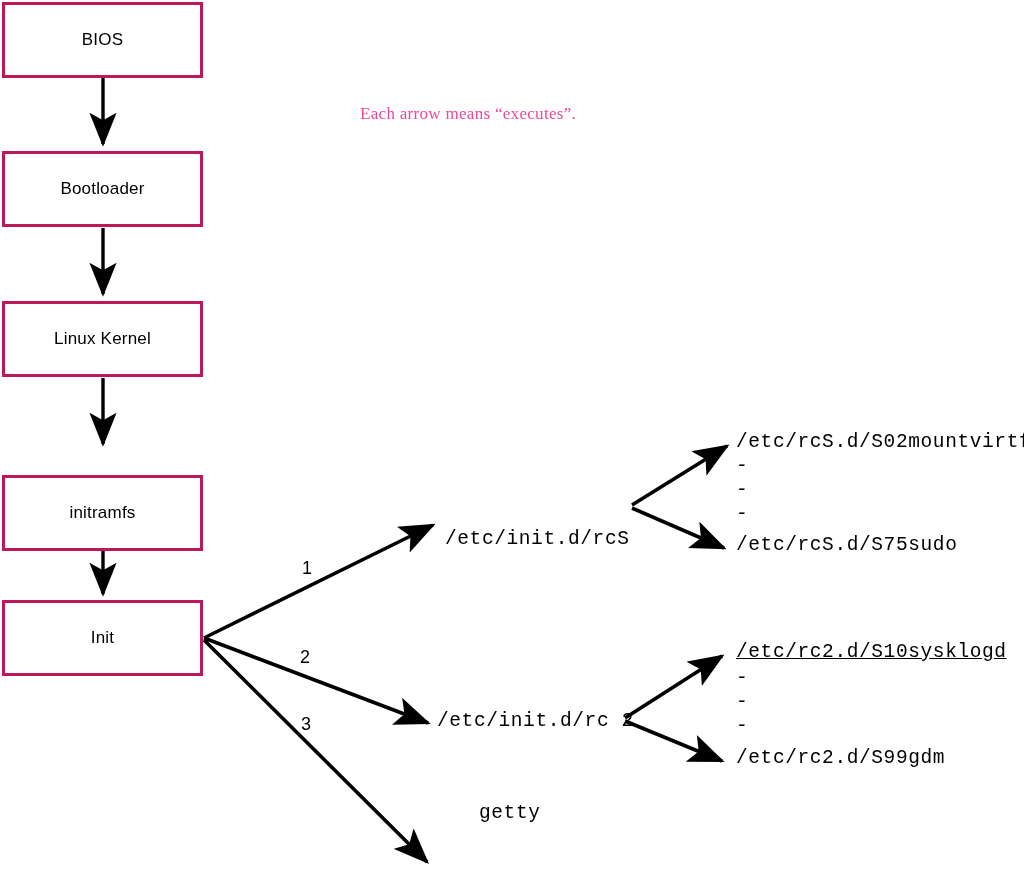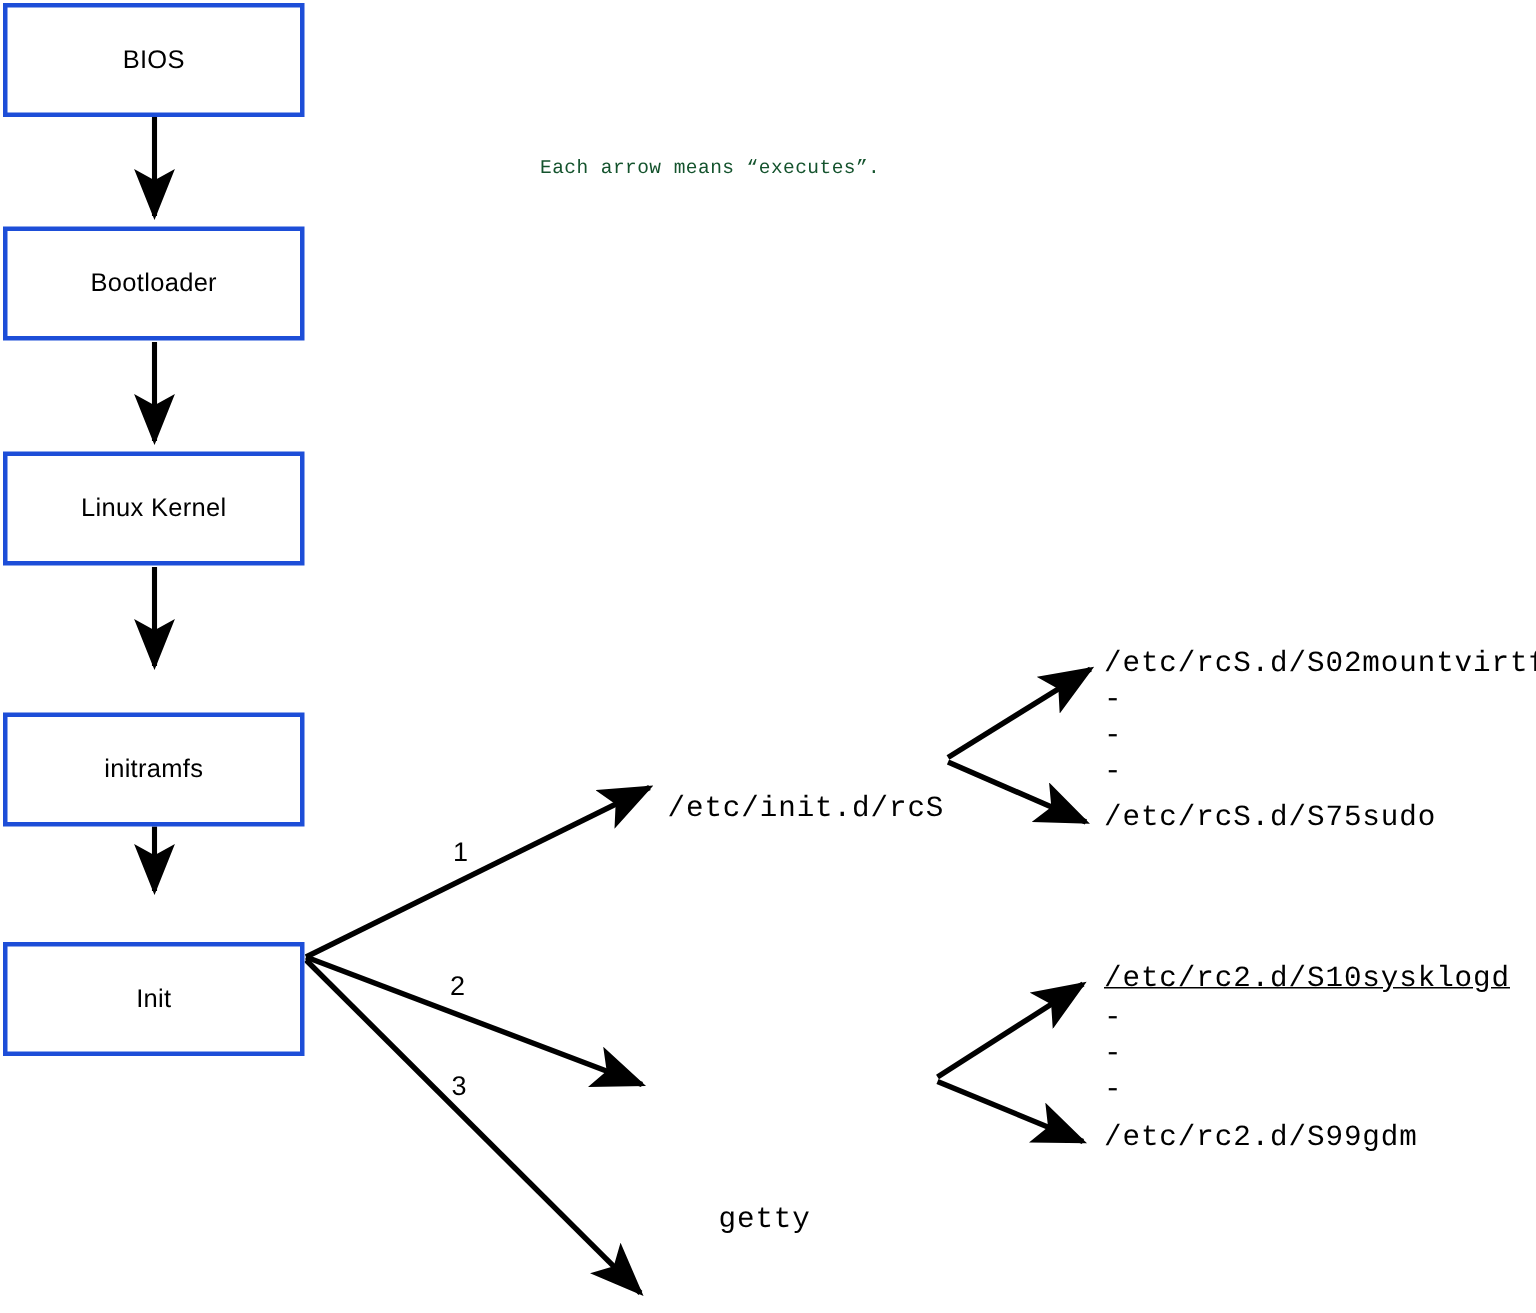--- a/index.html
+++ b/index.html
@@ -22,43 +22,43 @@
   svg.layer {
     position: absolute;
     left: 0;
     top: 0;
     width: 1024px;
     height: 875px;
   }
   .box {
     position: absolute;
     box-sizing: border-box;
-    border: 3px solid #1d4ed8;
+    border: 3px solid #be185d;
     background: #ffffff;
     display: flex;
     align-items: center;
     justify-content: center;
     font-family: "Liberation Sans", sans-serif;
     font-size: 17px;
     color: #000000;
     letter-spacing: 0.2px;
   }
   .mono {
     position: absolute;
     font-family: "Liberation Mono", monospace;
     font-size: 19.5px;
     color: #000000;
     white-space: pre;
     letter-spacing: 0.6px;
   }
   .note {
     position: absolute;
-    font-family: Liberation Mono, monospace;
-    font-size: 13px;
-    color: #14532d;
+    font-family: Liberation Serif, serif;
+    font-size: 17px;
+    color: #ec4899;
     white-space: pre;
     letter-spacing: 0.3px;
   }
   .num {
     position: absolute;
     font-family: "Liberation Sans", sans-serif;
     font-size: 18px;
     color: #000000;
   }
   .dash {
@@ -127,31 +127,32 @@
   </div>
 
   <div class="box" style="left:2px; top:301px; width:201px; height:76px;">
     <span>Linux Kernel</span>
   </div>
 
   <div class="box" style="left:2px; top:451px; width:201px; height:76px;margin-top:24px;">
     <span>initramfs</span>
   </div>
 
-  <div class="box" style="left:2px; top:628px; width:201px; height:76px;">
+  <div class="box" style="left:2px; top:600px; width:201px; height:76px;">
     <span>Init</span>
   </div>
 
   <div class="note" style="left:360px; top:104px;">Each arrow means “executes”.</div>
 
   <div class="num" style="left:302px; top:558px;">1</div>
   <div class="num" style="left:300px; top:647px;">2</div>
   <div class="num" style="left:301px; top:714px;">3</div>
 
   <div class="mono" style="left:445px; top:500px;margin-top:28px;">/etc/init.d/rcS</div>
+  <div class="mono" style="left:437px; top:710px;">/etc/init.d/rc 2</div>
   <div class="mono" style="left:450px; top:802px;margin-left:29px;">getty</div>
 
   <div class="mono" style="left:736px; top:431px;">/etc/rcS.d/S02mountvirtfs</div>
   <div class="dash" style="left:736px; top:455px;">-</div>
   <div class="dash" style="left:736px; top:479px;">-</div>
   <div class="dash" style="left:736px; top:503px;">-</div>
   <div class="mono" style="left:736px; top:534px;text-align:center;">/etc/rcS.d/S75sudo</div>
 
   <div class="mono" style="left:736px; top:641px;text-decoration:underline;">/etc/rc2.d/S10sysklogd</div>
   <div class="dash" style="left:736px; top:667px;">-</div>

